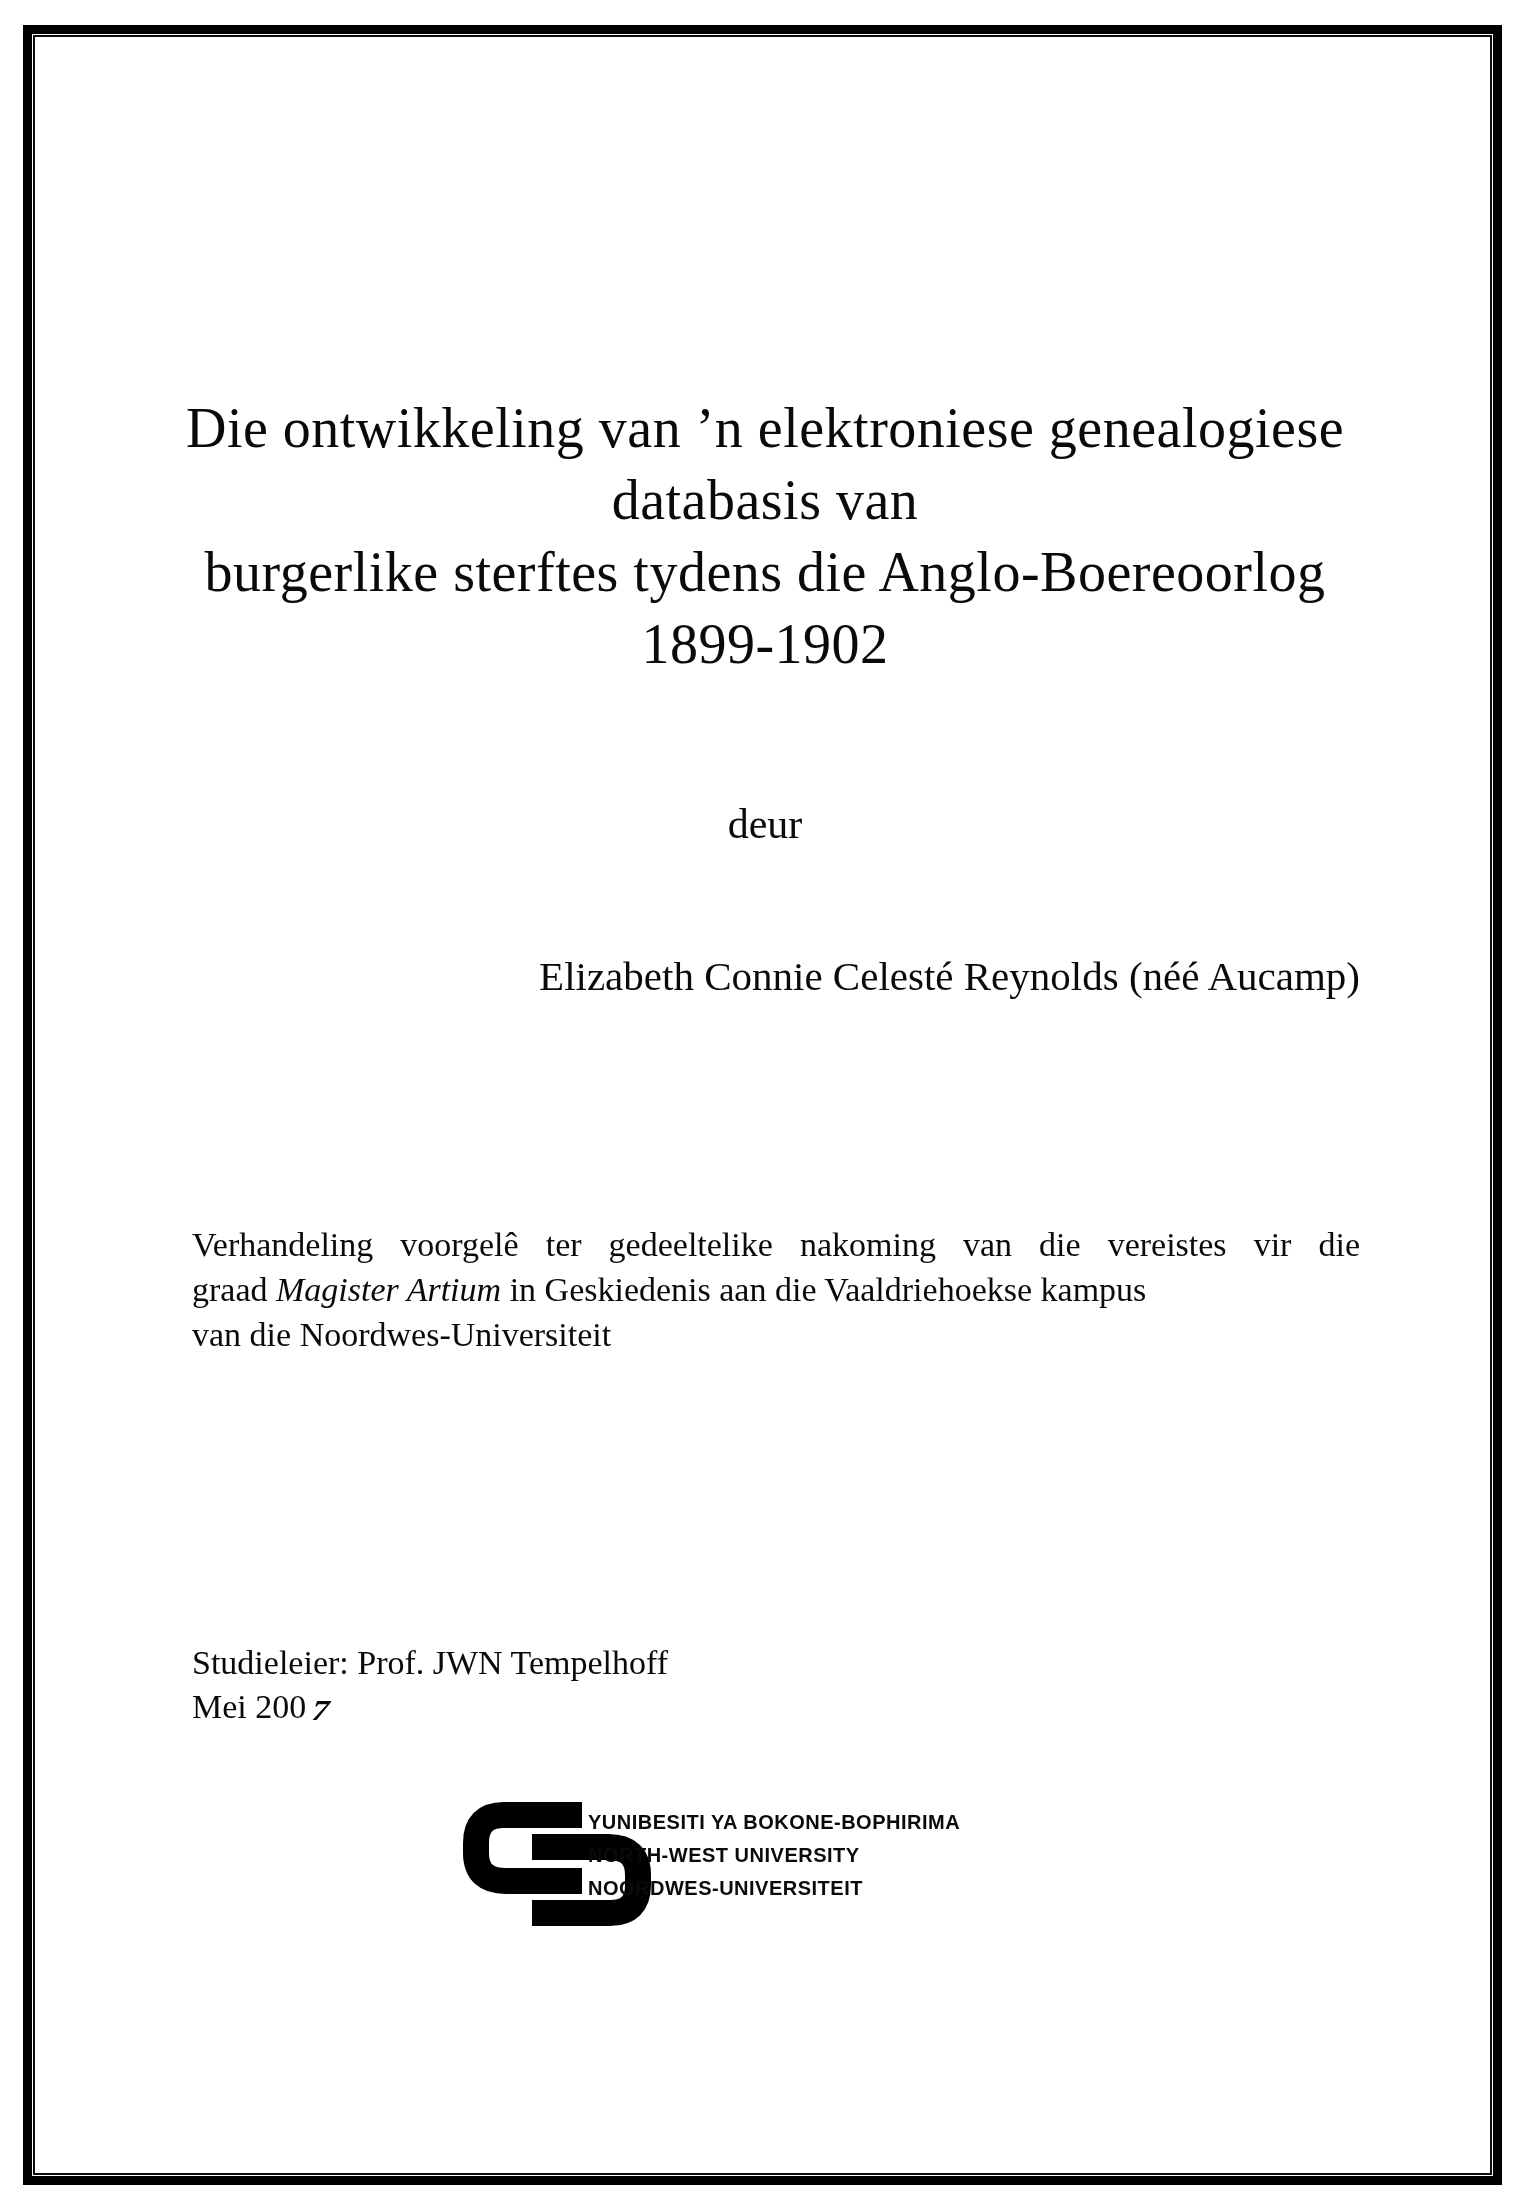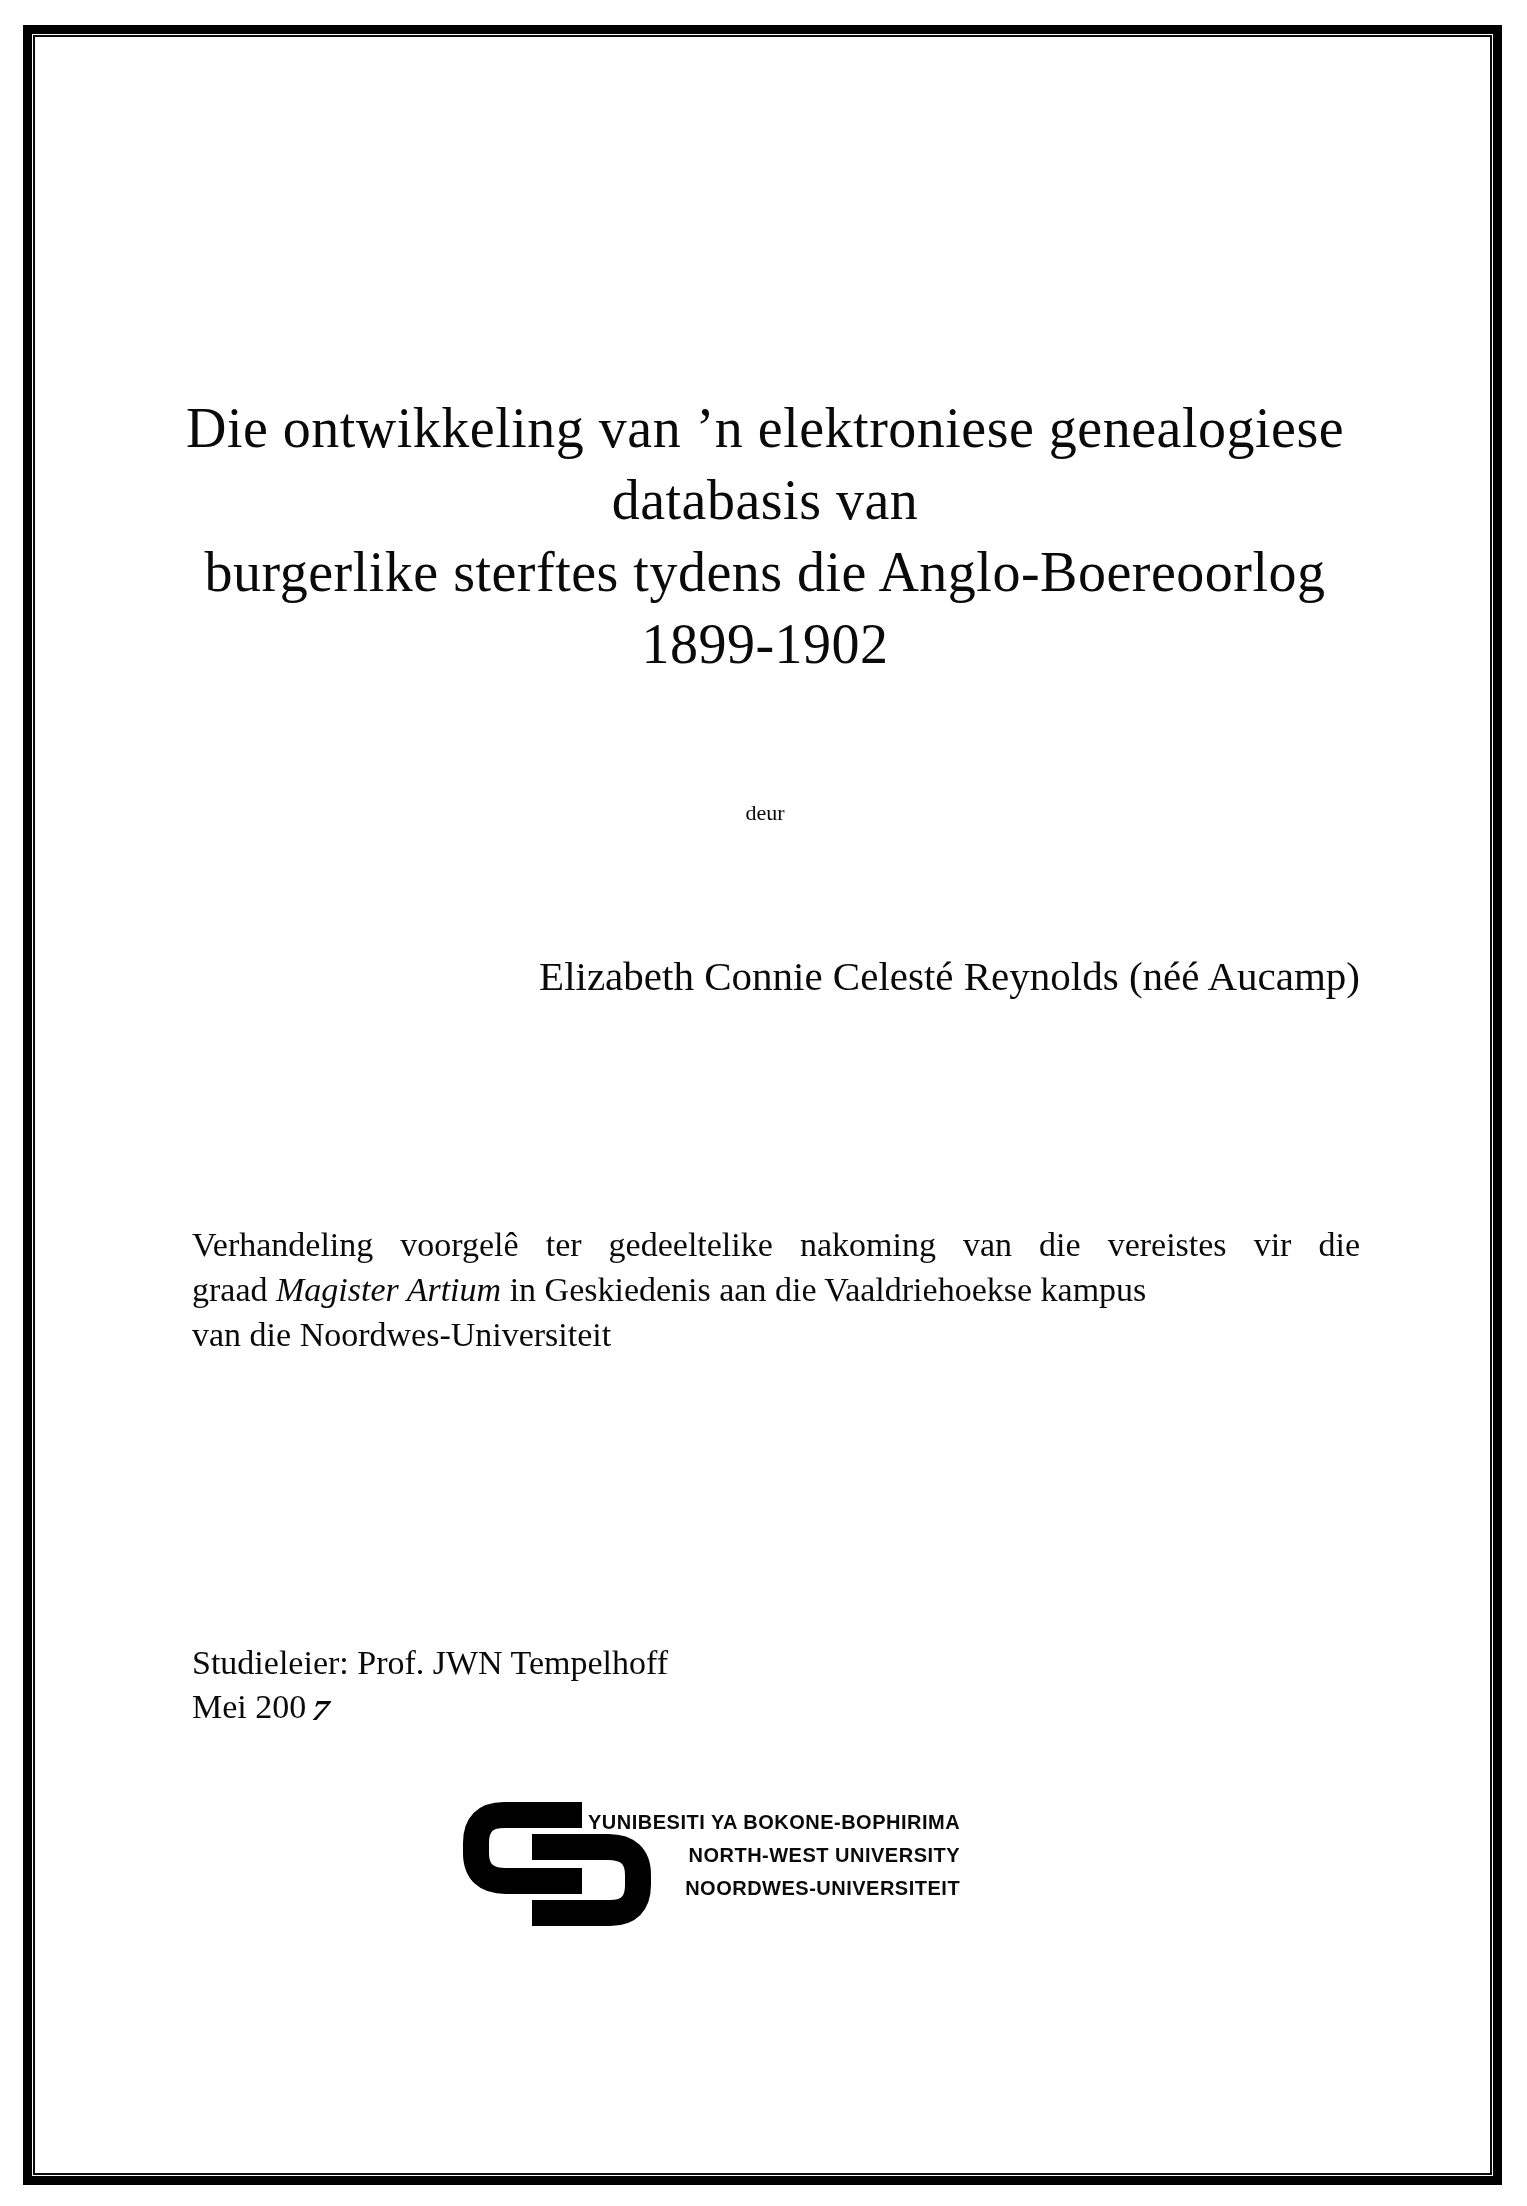--- a/index.html
+++ b/index.html
@@ -17,21 +17,21 @@
     position:absolute;left:1px;top:1px;right:1px;bottom:1px;
     border:2px solid #0b0b0b;
   }
   .title-block{
     position:absolute;left:170px;top:392px;width:1190px;
     text-align:center;font-size:56px;line-height:72px;
     letter-spacing:0.5px;
   }
   .byline{
     position:absolute;left:170px;top:800px;width:1190px;
-    text-align:center;font-size:22px;
+    text-align:center;font-size:42px;
   }
   .author{
     position:absolute;left:170px;top:952px;width:1190px;
     text-align:right;font-size:41px;
   }
   .statement{
     position:absolute;left:192px;top:1222px;width:1168px;
     font-size:34px;line-height:45px;
   }
   .statement .just{
@@ -50,21 +50,21 @@
   }
   .logo-mark{
     position:absolute;left:462px;top:1798px;width:190px;height:132px;
   }
   .logo-text{
     position:absolute;left:588px;top:1806px;
     font-family:"Liberation Sans", sans-serif;
     font-weight:bold;font-size:20px;line-height:33px;
     letter-spacing:0.5px;white-space:nowrap;
   }
-  .logo-text .indent{margin-left:84px;text-align:right;}
+  .logo-text .indent{}
   i{}
 </style>
 </head>
 <body>
 
 <div class="frame-outer">
   <div class="frame-inner"></div>
 </div>
 
 <div class="title-block">

